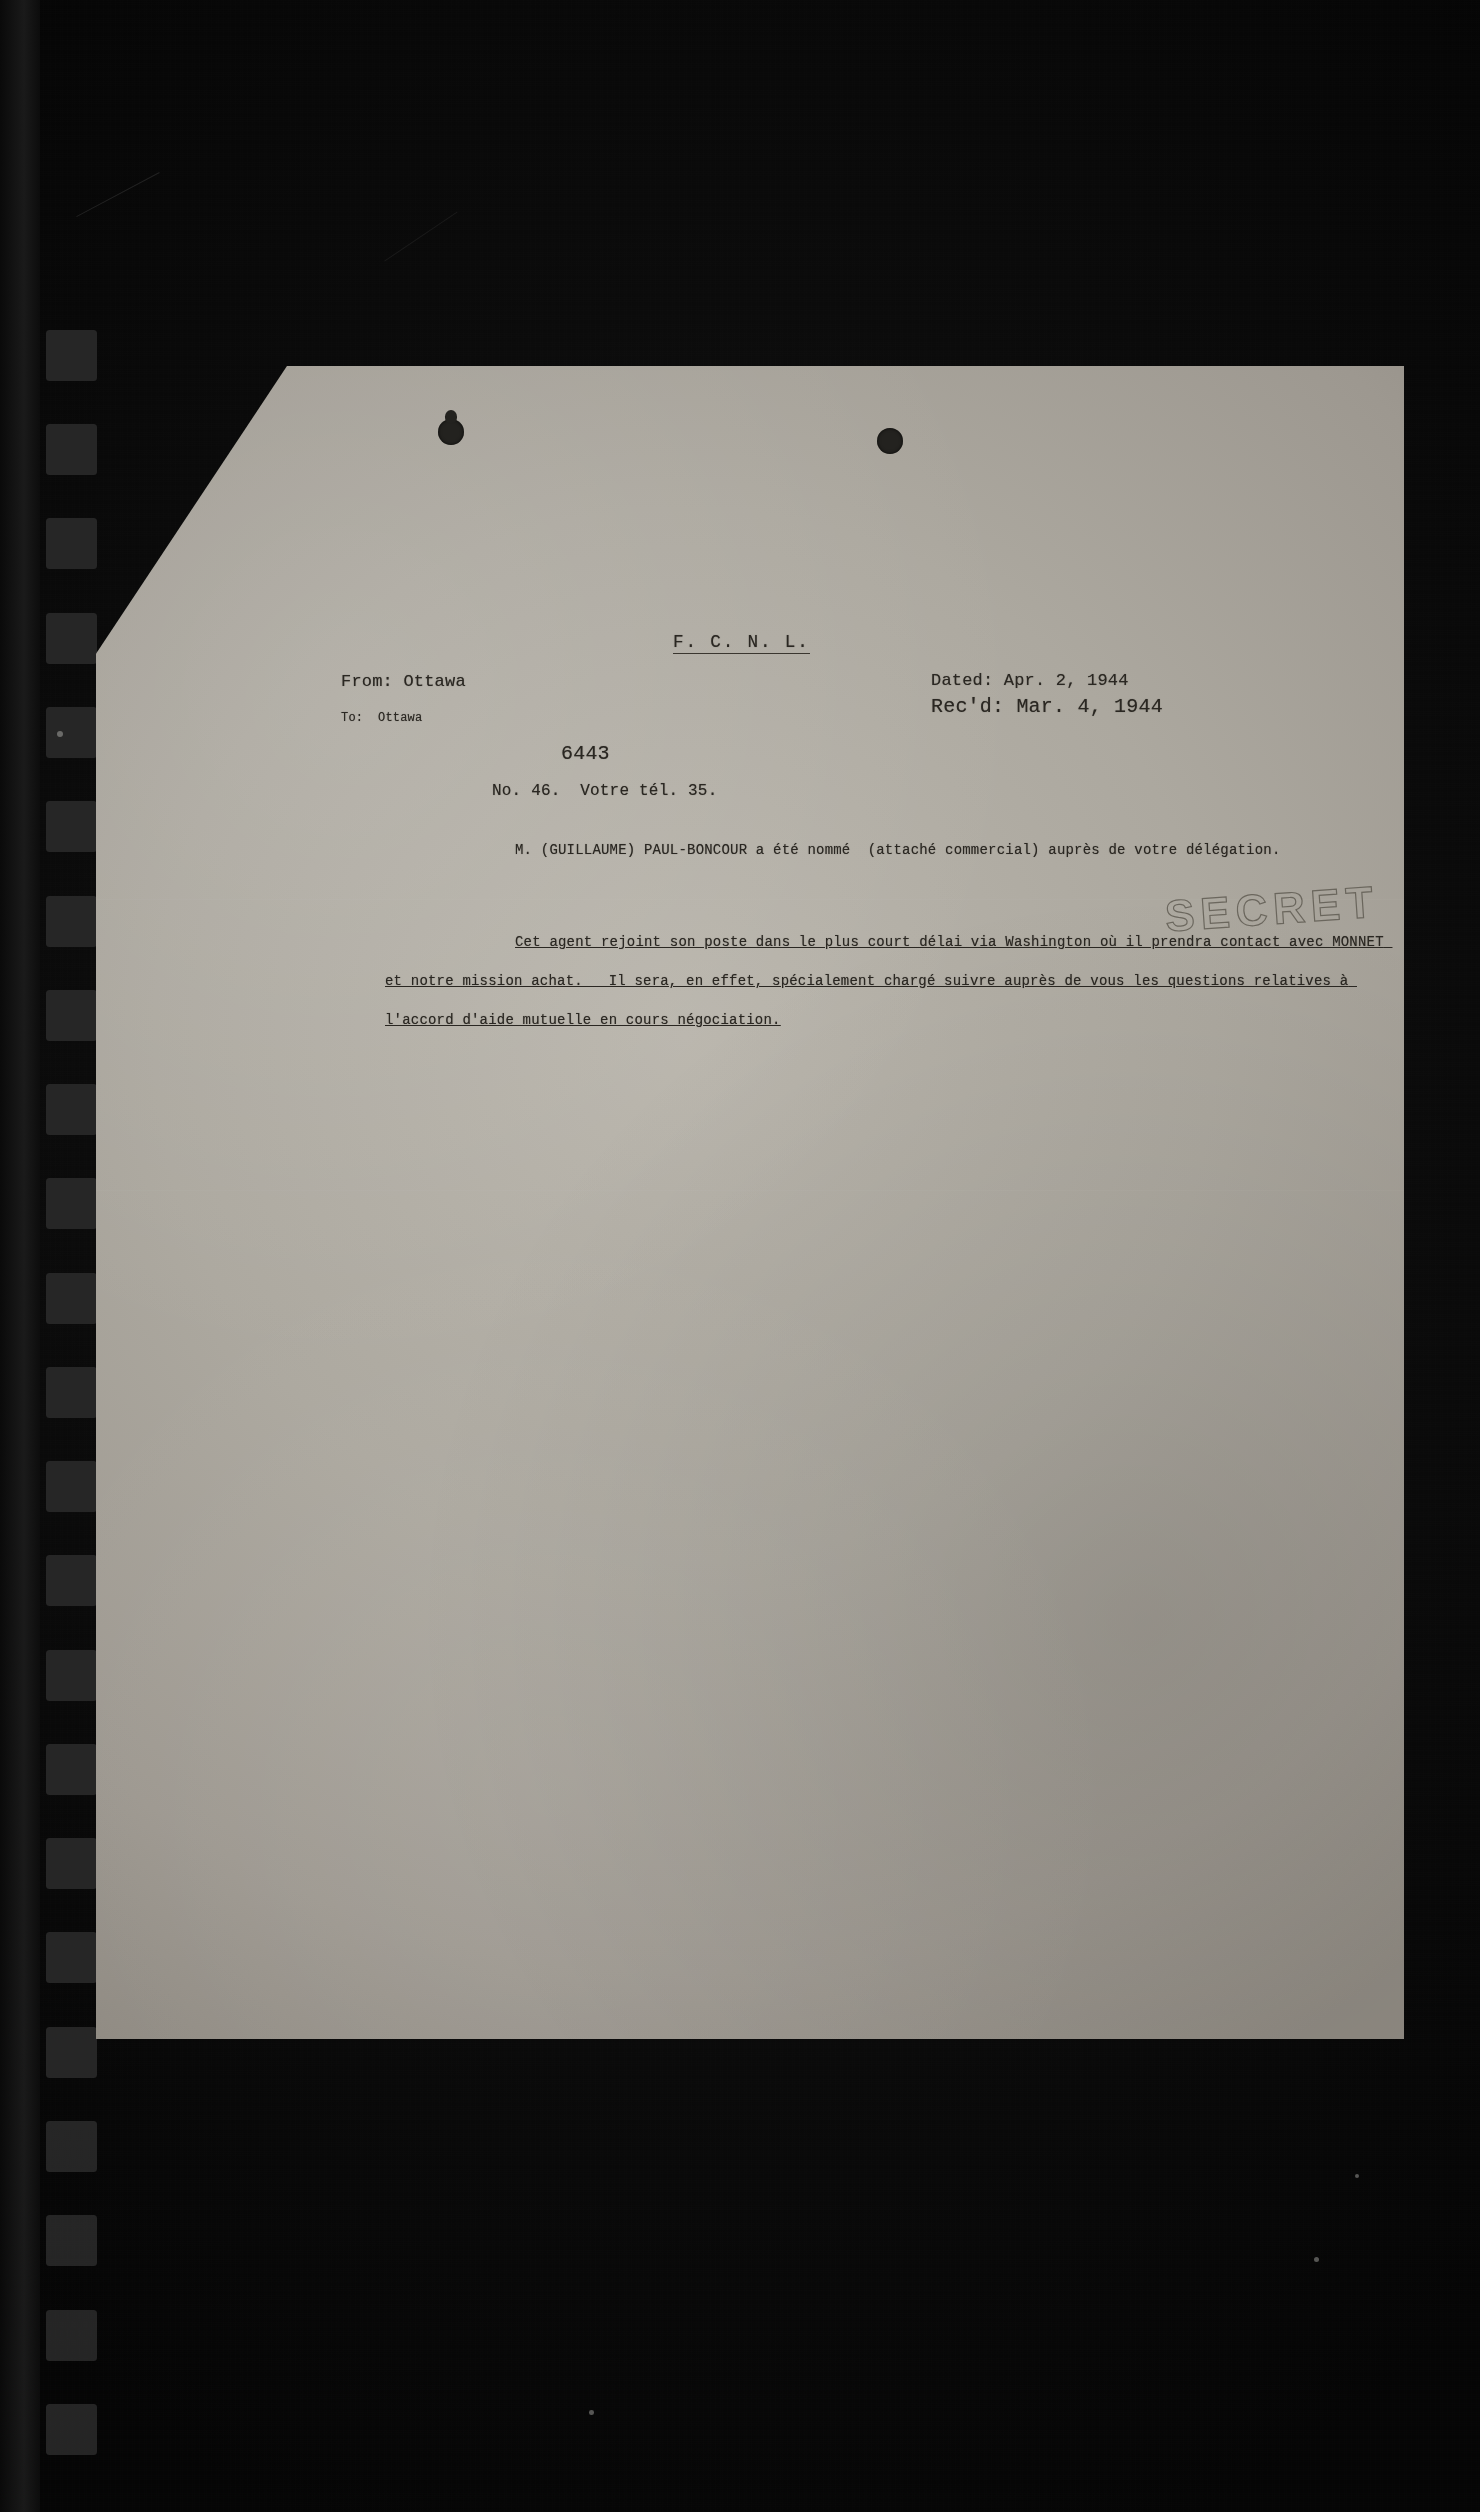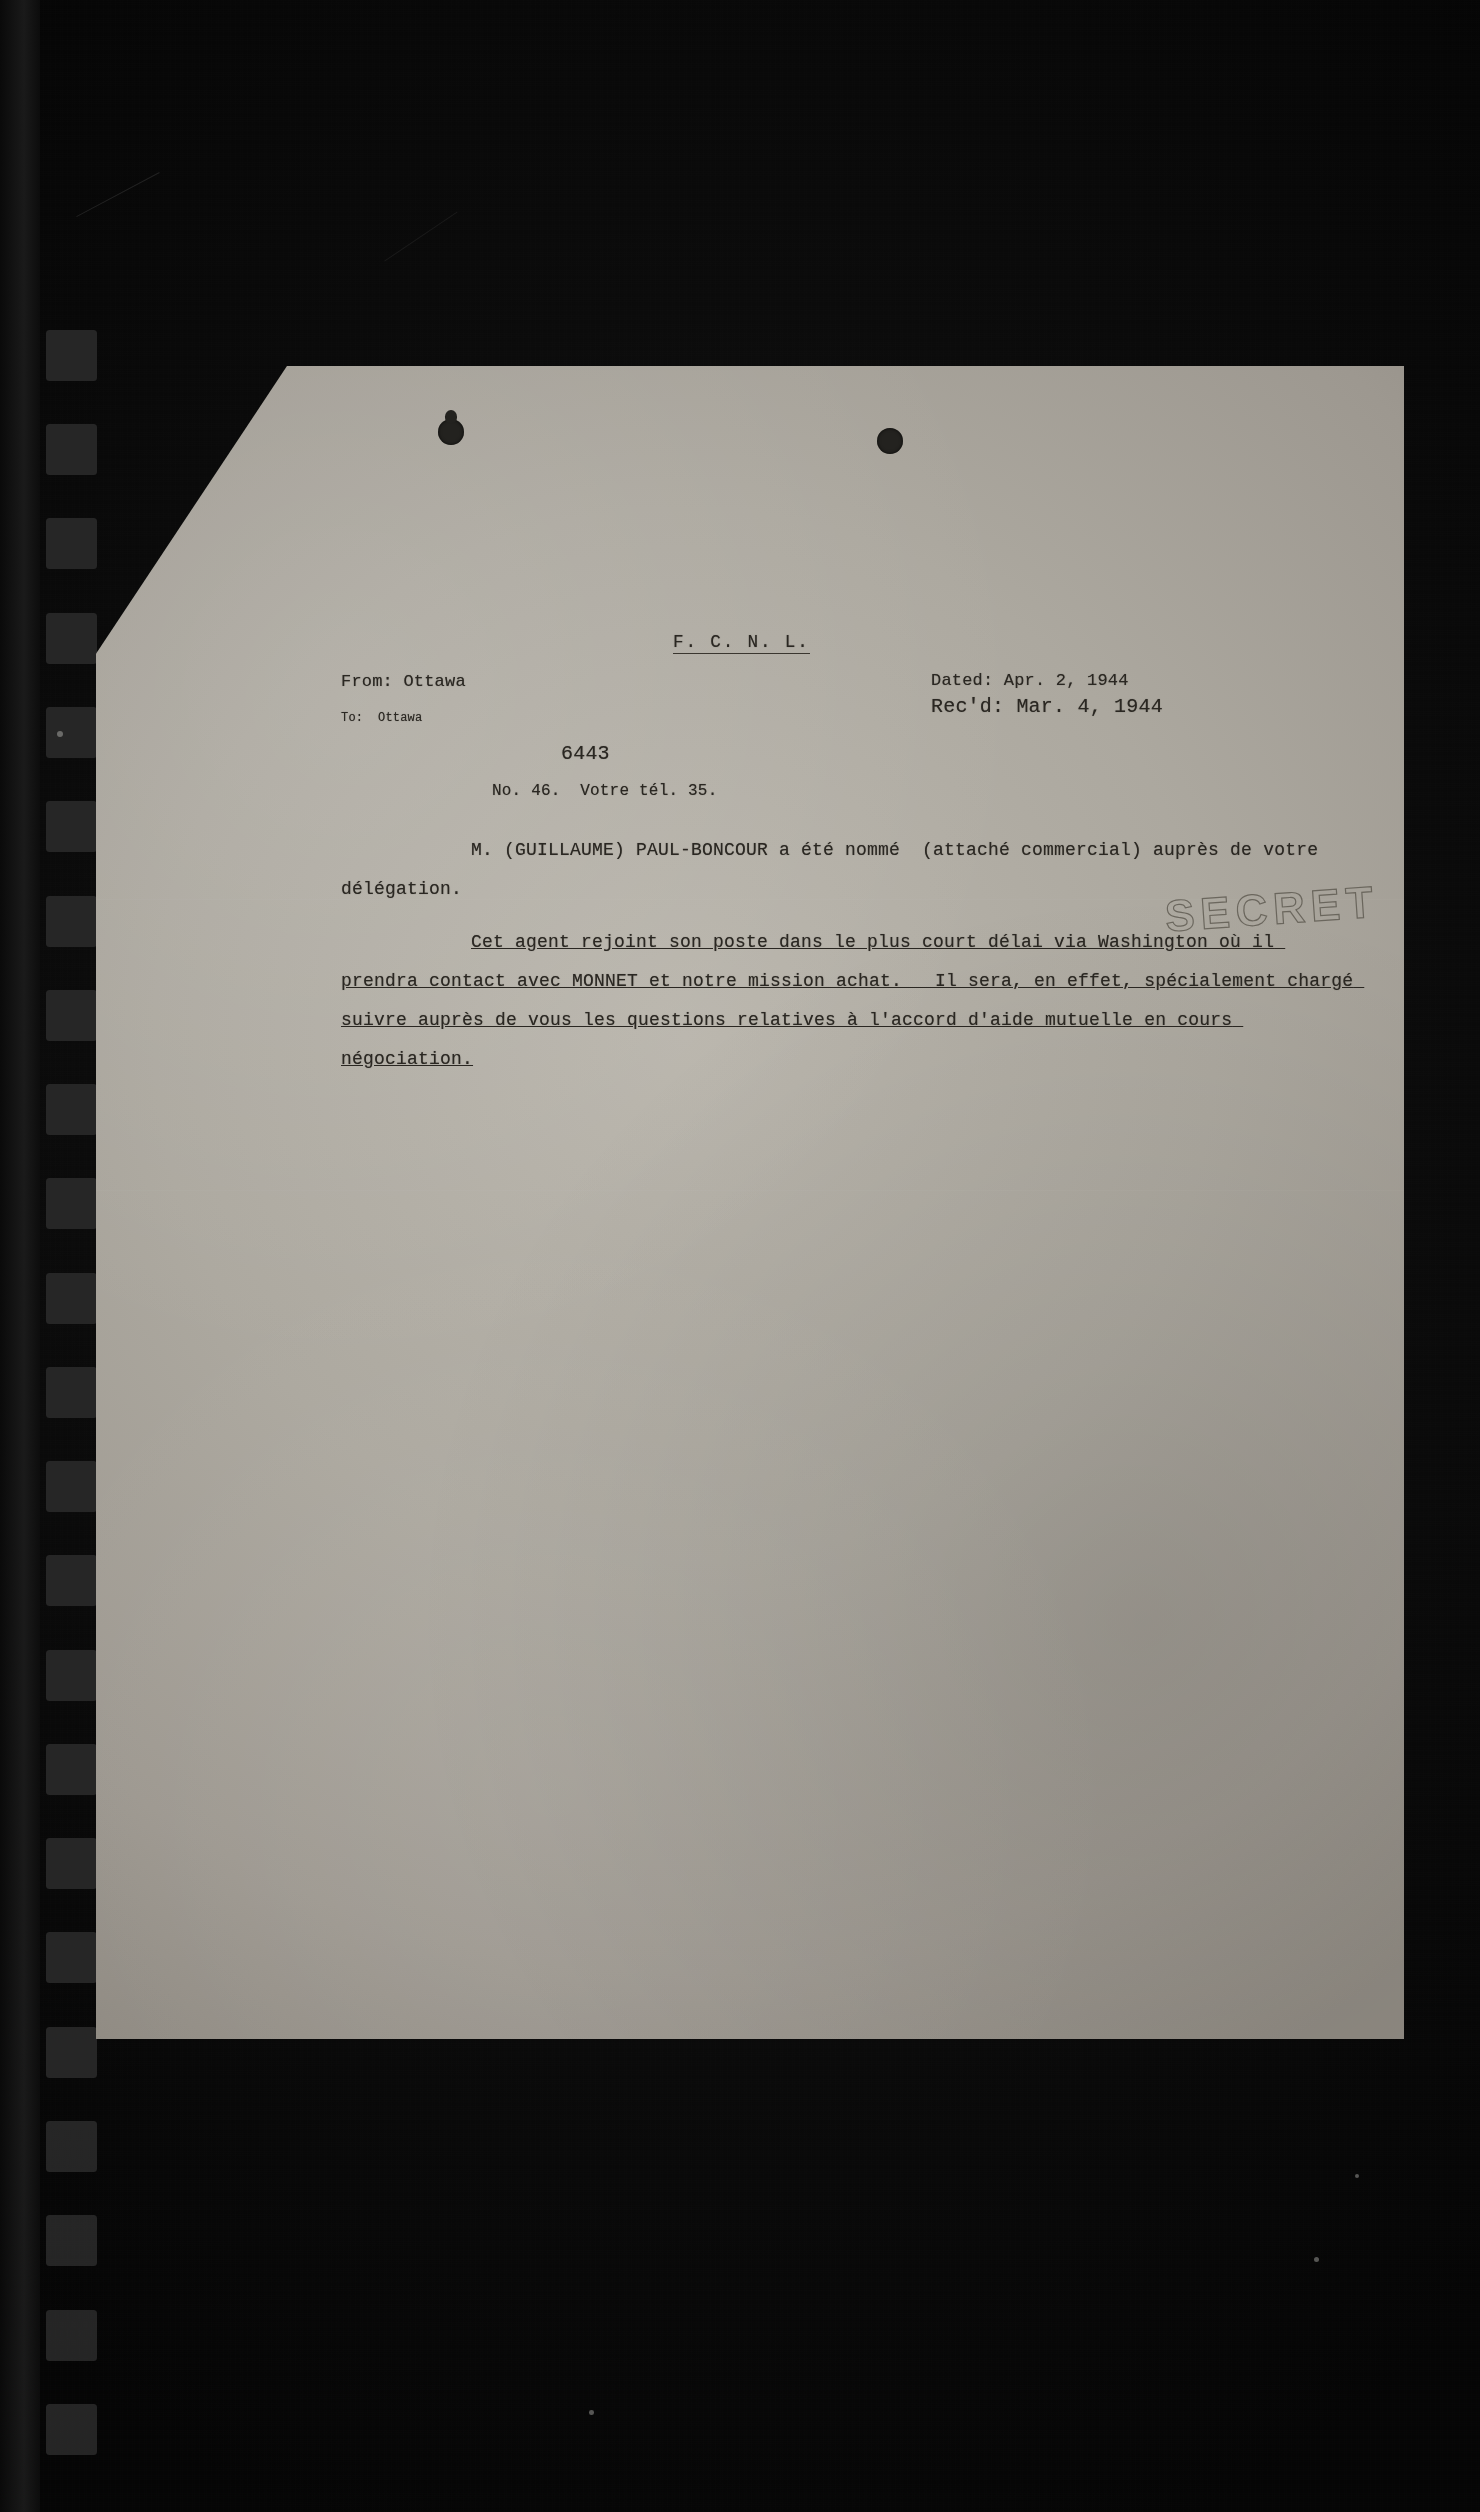--- a/index.html
+++ b/index.html
@@ -134,25 +134,26 @@
   #to-line   { left: 245px; top: 345px; font-size: 12px; }
   #dated-line { left: 835px; top: 305px; font-size: 17px; }
   #recd-line  { left: 835px; top: 329px; font-size: 20px; }
   #ref-num   { left: 465px; top: 376px; font-size: 20px; }
   #no-line   { left: 396px; top: 416px; font-size: 16px; }
 
   .para {
     position: absolute;
     color: #2a2722;
     font-family: "Liberation Mono", monospace;
-    font-size: 18px;
+    font-size: 14px;
     line-height: 39px;
     letter-spacing: 0.2px;
     white-space: pre-wrap;
     text-shadow: 0 0 0.9px rgba(40,36,30,.5);
+    margin-left: 44px;
   }
   #para1 { left: 245px; top: 465px; width: 1002px; text-indent: 130px; }
   #para2 { left: 245px; top: 557px; width: 1019px; text-indent: 130px; text-decoration: underline; }
 
   
   .stamp {
     position: absolute;
     font-family: "Liberation Sans", sans-serif;
     font-weight: 700;
     color: rgba(70,66,58,.0);

